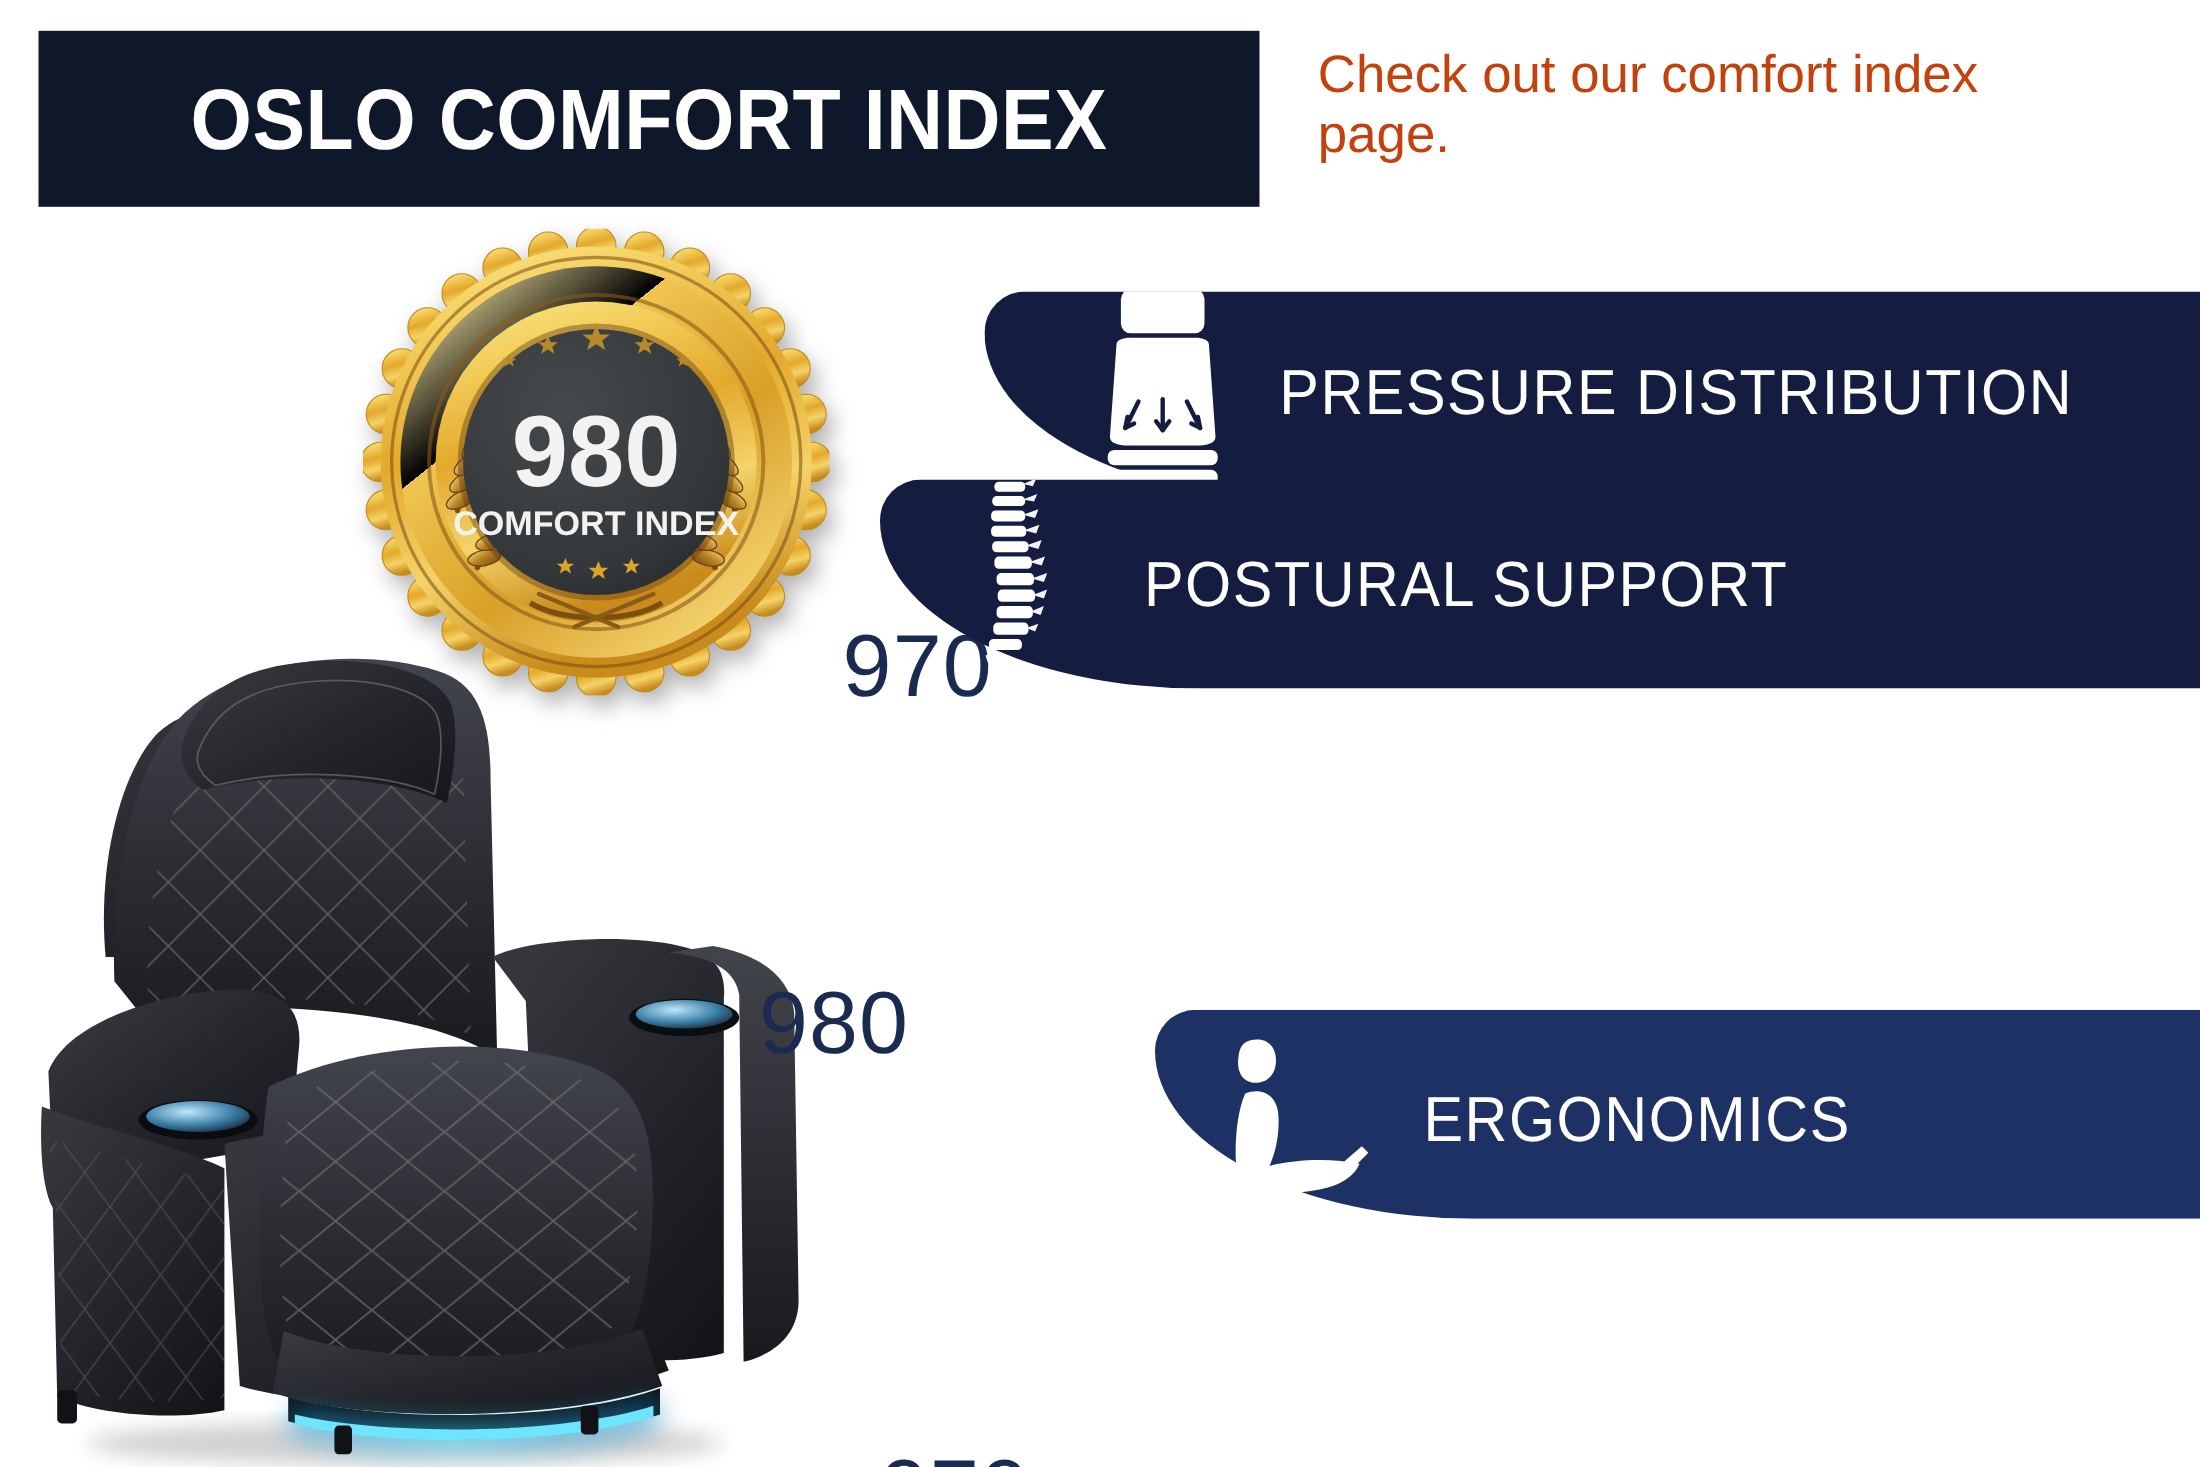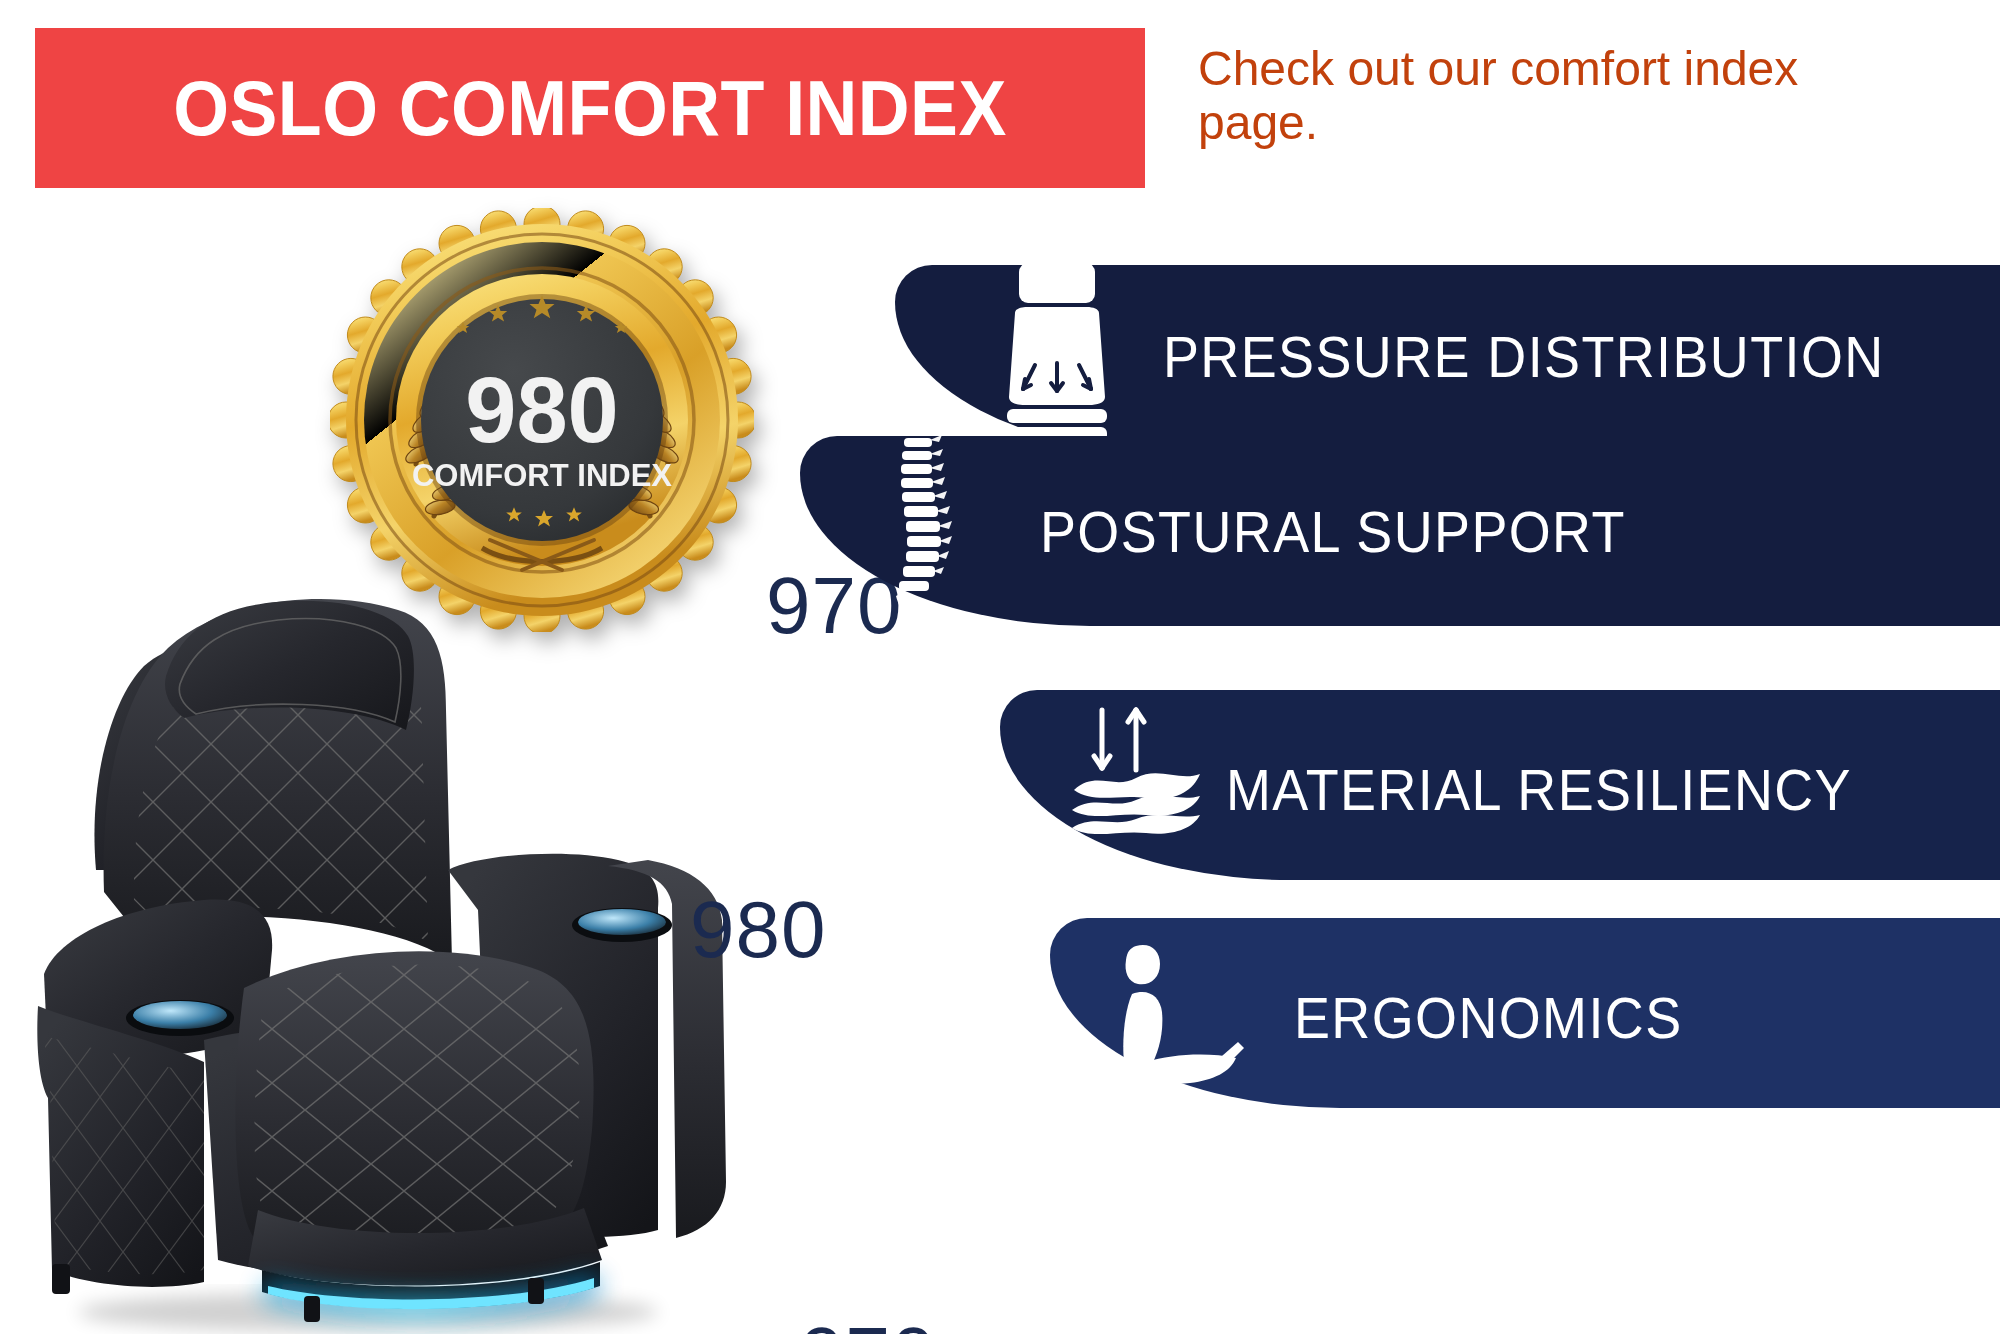--- a/index.html
+++ b/index.html
@@ -7,21 +7,21 @@
     width:2000px;height:1334px;
     background:#ffffff;
     font-family:"Liberation Sans", sans-serif;
     overflow:hidden;
     position:relative;
   }
 
   
   #title-banner{
     position:absolute;left:35px;top:28px;width:1110px;height:160px;
-    background:#ef4444;
+    background:#0f172a;
     display:flex;align-items:center;justify-content:center;
   }
   #title-text{
     color:#ffffff;
     font-size:78px;
     font-weight:bold;
     letter-spacing:0.5px;
     transform:scaleX(.92);
     white-space:nowrap;
     font-family:"Liberation Sans", sans-serif;
@@ -405,46 +405,20 @@
           </g>
         </svg>
       </div>
       <div class="metric-label">POSTURAL SUPPORT</div>
     </div>
   </div>
   <div class="metric-score">980</div>
 </div>
 
 <div class="metric-row" id="row-material">
-  <div class="bar">
-    <div class="bar-shape" style="background:#16234B"></div>
-    <div class="bar-inner">
-      <div class="metric-icon">
-        <svg width="170" height="150" viewBox="0 0 170 150" xmlns="http://www.w3.org/2000/svg">
-          <g fill="none" stroke="#ffffff" stroke-width="5" stroke-linecap="round" stroke-linejoin="round">
-            <path d="M50,12 L50,70"></path>
-              <path d="M50,70 L42,58"></path>
-              <path d="M50,70 L58,58"></path>
-            <path d="M84,72 L84,12"></path>
-              <path d="M84,12 L76,24"></path>
-              <path d="M84,12 L92,24"></path>
-          </g>
-          <g fill="#ffffff">
-            <path d="M22,92 C 44,72 62,92 84,80 C 106,68 128,84 148,76
-                     C 140,96 118,104 94,100 C 66,96 42,106 22,92 Z"></path>
-            <path d="M20,112 C 42,96 62,112 84,102 C 106,92 128,104 148,98
-                     C 140,114 118,120 94,117 C 66,114 40,124 20,112 Z"></path>
-            <path d="M20,130 C 42,116 62,130 84,121 C 106,112 128,122 148,117
-                     C 140,132 118,138 94,135 C 66,132 40,142 20,130 Z"></path>
-          </g>
-        </svg>
-      </div>
-      <div class="metric-label">MATERIAL RESILIENCY</div>
-    </div>
-  </div>
   <div class="metric-score">970</div>
 </div>
 
 <div class="metric-row" id="row-ergonomic">
   <div class="bar">
     <div class="bar-shape" style="background:#1E3165"></div>
     <div class="bar-inner">
       <div class="metric-icon">
         <svg width="150" height="160" viewBox="0 0 150 160" xmlns="http://www.w3.org/2000/svg">
           <g fill="#ffffff">

